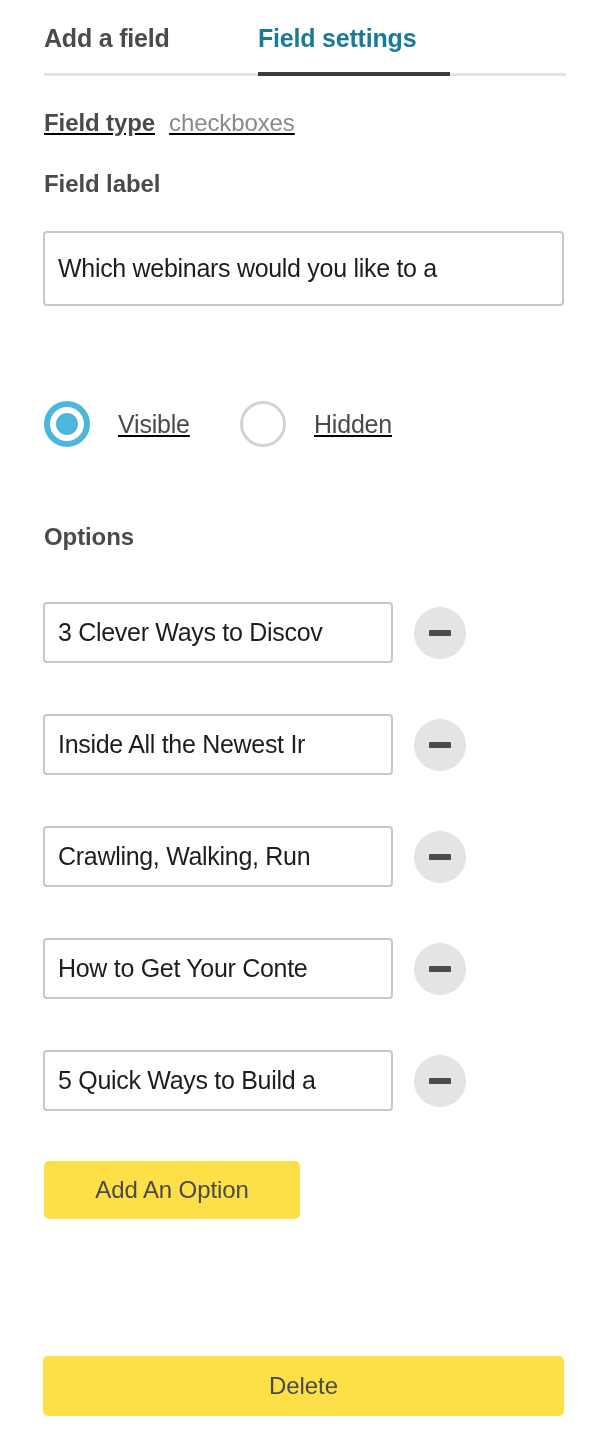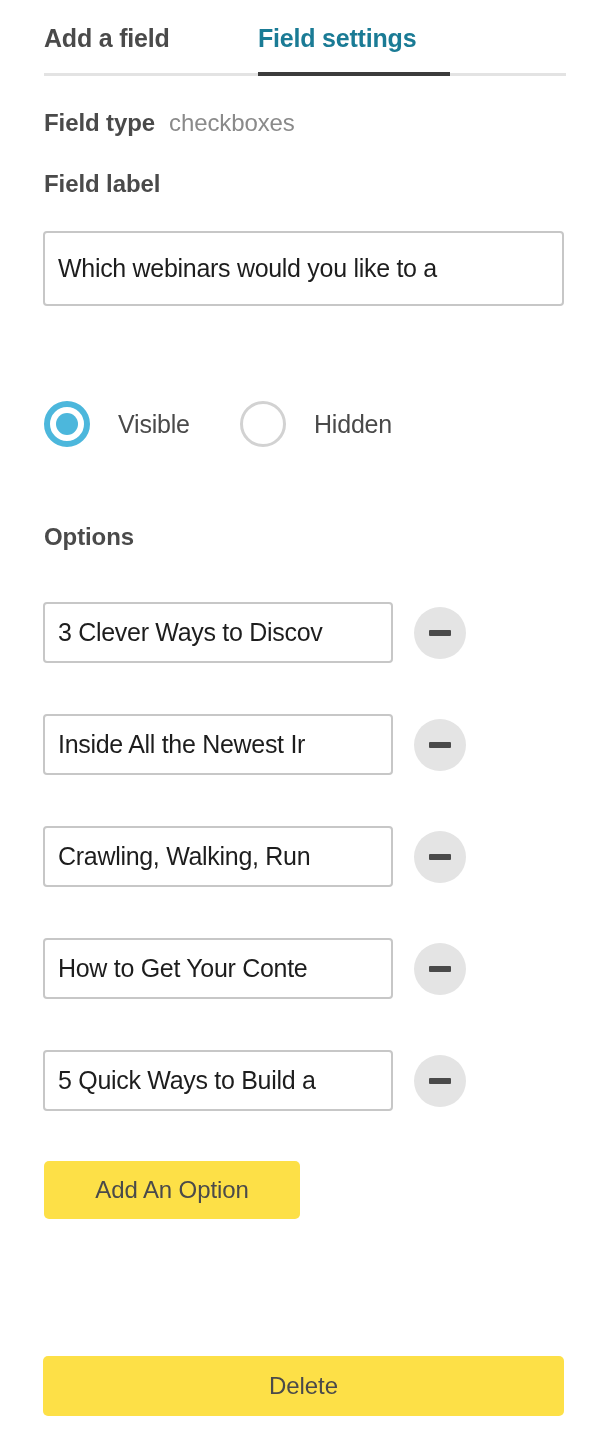--- a/index.html
+++ b/index.html
@@ -68,20 +68,21 @@
   }
 
   
   .field-type-row {
     position: absolute;
     left: 44px;
     top: 109px;
     display: flex;
     align-items: flex-start;
     gap: 14px;
+    text-decoration: underline;
   }
   .label-strong {
     font-size: 24px;
     font-weight: bold;
     color: #4a4a4a;
     letter-spacing: -0.1px;
     white-space: nowrap;
   }
   .value-muted {
     font-size: 24px;
@@ -137,20 +138,21 @@
     left: 44px;
     top: 401px;
     height: 52px;
   }
   .radio-item {
     position: absolute;
     top: 0;
     display: flex;
     align-items: center;
     cursor: pointer;
+    text-decoration: underline;
   }
   .radio-visible { left: 0; }
   .radio-hidden  { left: 196px; }
 
   .radio-dot {
     position: relative;
     width: 46px;
     height: 46px;
     border-radius: 50%;
     box-sizing: border-box;

